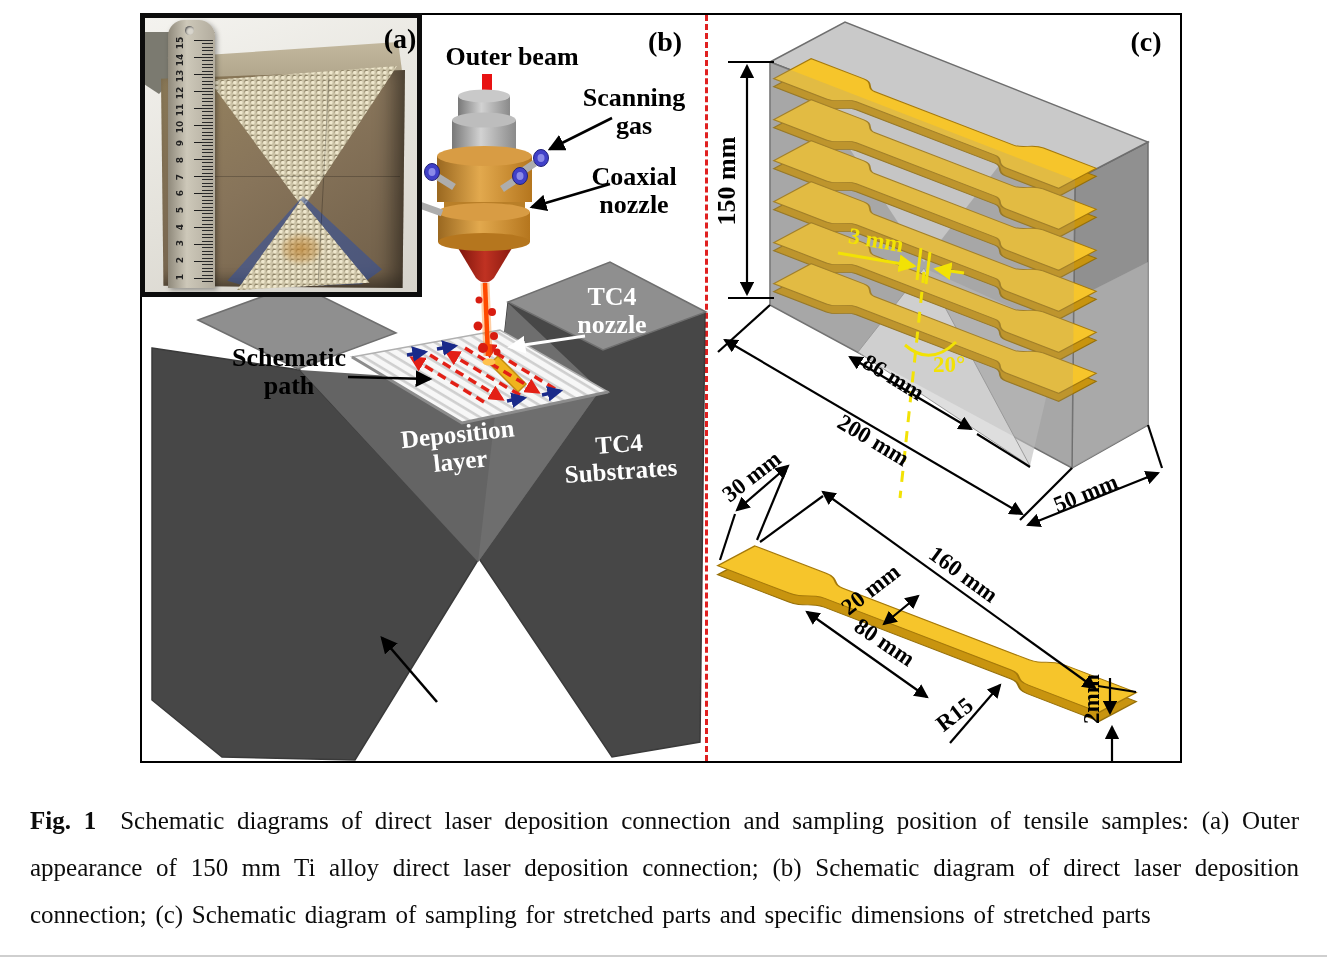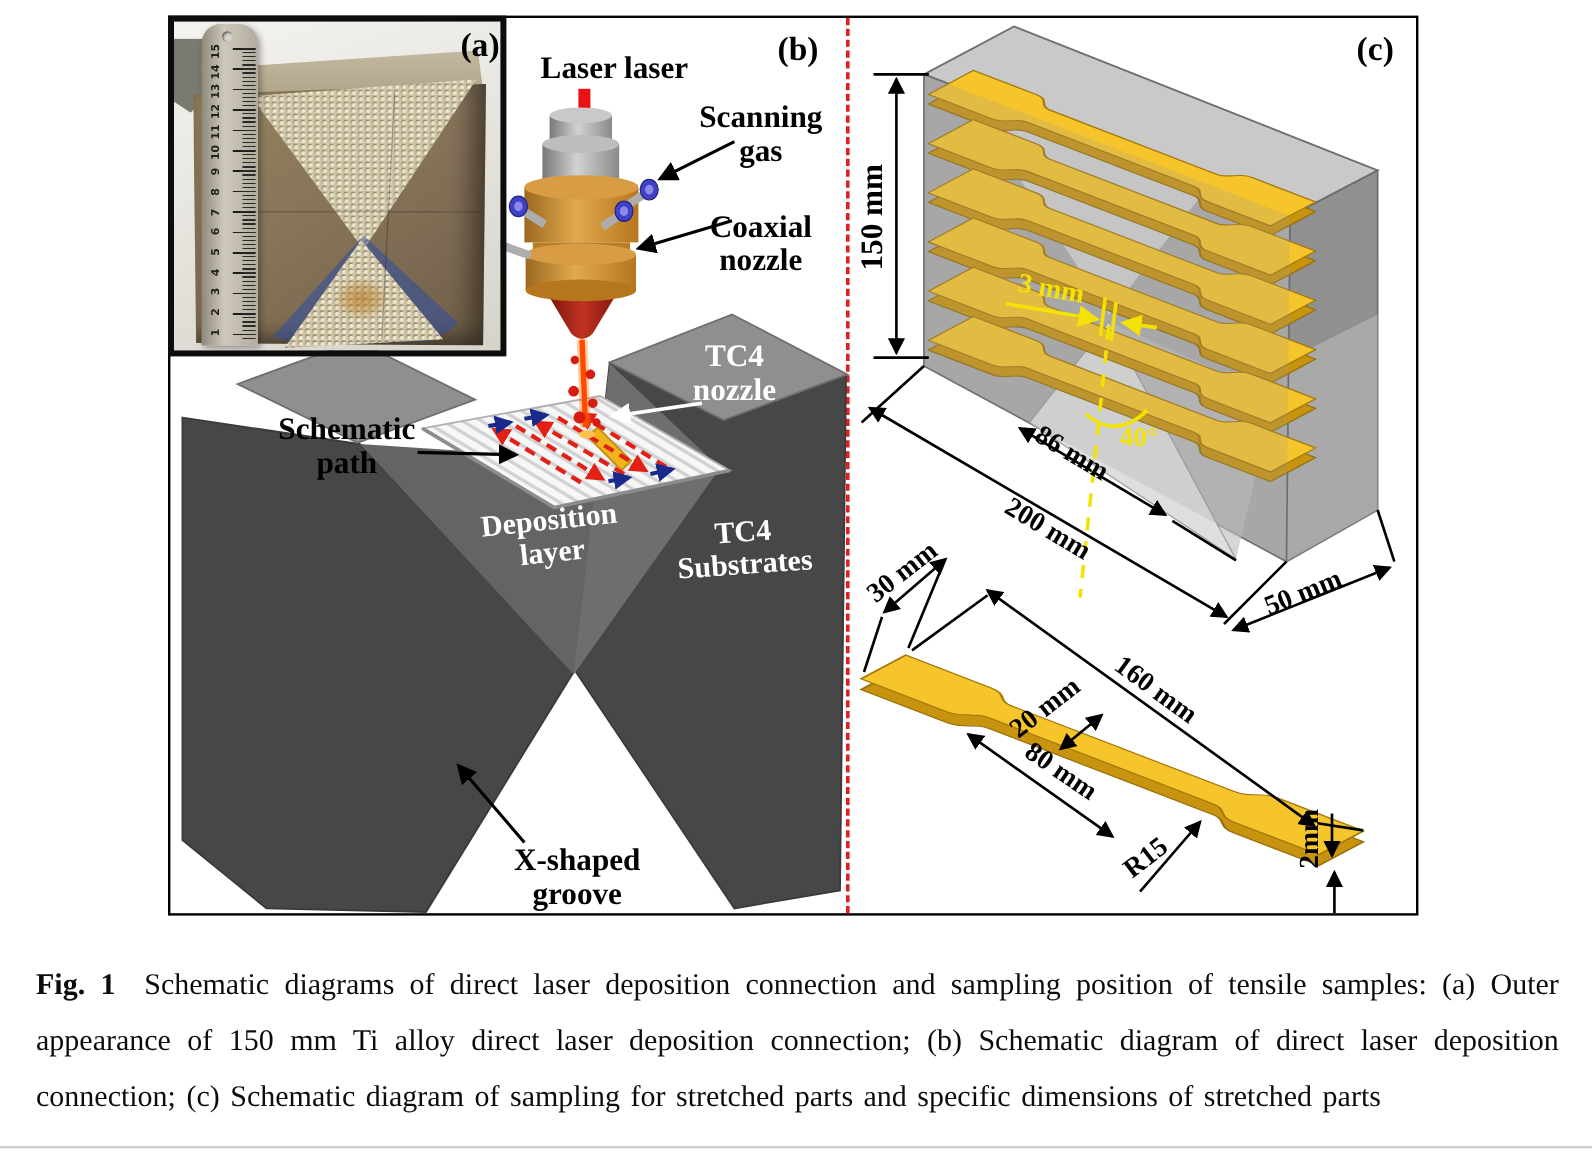--- a/index.html
+++ b/index.html
@@ -304,32 +304,31 @@
             <span>2</span>
             <span>1</span>
           </div>
       </div>
     </div>
 
     <div class="lbl panel" style="left:258px;top:24px;">(a)</div>
     <div class="lbl panel" style="left:523px;top:27px;">(b)</div>
     <div class="lbl panel" style="left:1004px;top:27px;">(c)</div>
 
-    <div class="lbl big" style="left:370px;top:42px;">Laser laser</div>
+    <div class="lbl big" style="left:370px;top:42px;">Outer beam</div>
     <div class="lbl big wrap" style="left:492px;top:97px;width:132px;">Scanning gas</div>
-    <div class="lbl big wrap" style="left:492px;top:188px;width:120px;">Coaxial nozzle</div>
+    <div class="lbl big wrap" style="left:492px;top:176px;width:120px;">Coaxial nozzle</div>
     <div class="lbl big wrap white" style="left:470px;top:296px;width:120px;">TC4 nozzle</div>
     <div class="lbl big wrap" style="left:147px;top:357px;width:145px;">Schematic path</div>
     <div class="lbl wrap white" style="left:317px;top:433px;width:150px;font-size:25px;transform:translate(-50%,-50%) rotate(-6deg);">Deposition layer</div>
     <div class="lbl wrap white" style="left:478px;top:443px;width:160px;font-size:25px;transform:translate(-50%,-50%) rotate(-4deg);">TC4 Substrates</div>
-    <div class="lbl big wrap" style="left:339px;top:716px;width:145px;">X-shaped groove</div>
 
     <div class="lbl big" style="left:585px;top:166px;transform:translate(-50%,-50%) rotate(-90deg);">150 mm</div>
     <div class="lbl dim yellow" style="left:734px;top:226px;transform:translate(-50%,-50%) rotate(10deg);">3 mm</div>
-    <div class="lbl dim yellow" style="left:807px;top:350px;">40°</div>
+    <div class="lbl dim yellow" style="left:807px;top:350px;">20°</div>
     <div class="lbl dim" style="left:751px;top:363px;transform:translate(-50%,-50%) rotate(31deg);">86 mm</div>
     <div class="lbl dim" style="left:731px;top:426px;transform:translate(-50%,-50%) rotate(31deg);">200 mm</div>
     <div class="lbl dim" style="left:944px;top:479px;transform:translate(-50%,-50%) rotate(-22deg);">50 mm</div>
     <div class="lbl dim" style="left:610px;top:462px;transform:translate(-50%,-50%) rotate(-38deg);">30 mm</div>
     <div class="lbl dim" style="left:821px;top:560px;transform:translate(-50%,-50%) rotate(36deg);">160 mm</div>
     <div class="lbl dim" style="left:729px;top:575px;transform:translate(-50%,-50%) rotate(-38deg);">20 mm</div>
     <div class="lbl dim" style="left:742px;top:628px;transform:translate(-50%,-50%) rotate(34deg);">80 mm</div>
     <div class="lbl dim" style="left:813px;top:700px;transform:translate(-50%,-50%) rotate(-38deg);">R15</div>
     <div class="lbl dim" style="left:950px;top:684px;transform:translate(-50%,-50%) rotate(-90deg);">2mm</div>
 

